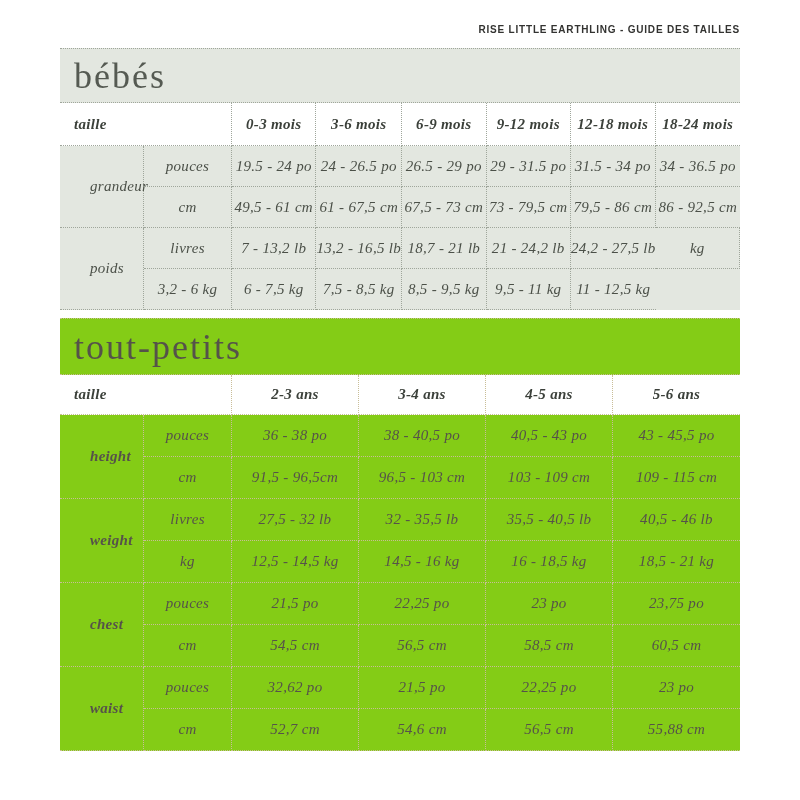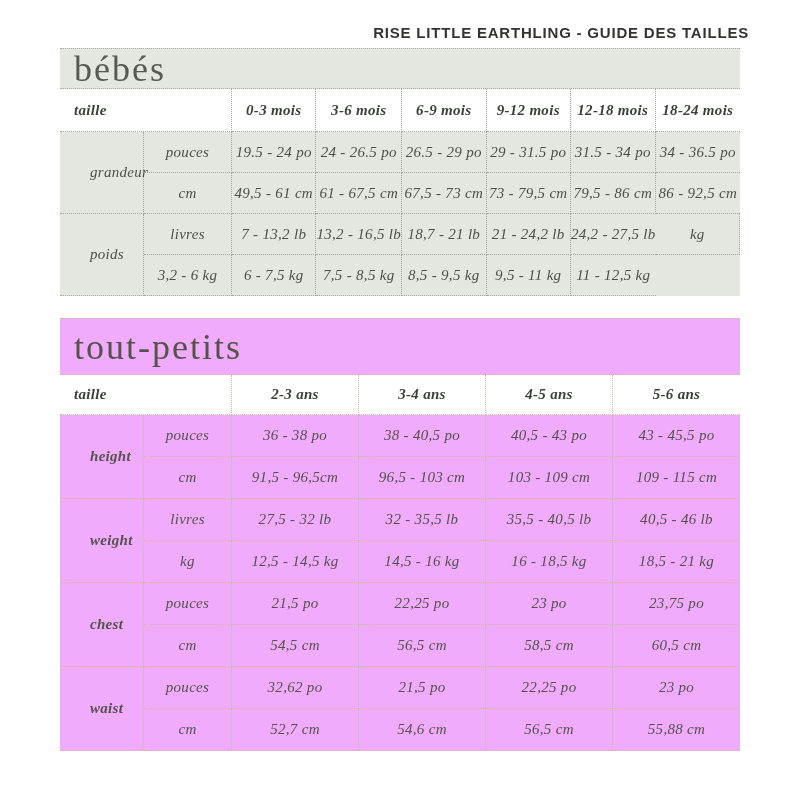--- a/index.html
+++ b/index.html
@@ -4,37 +4,37 @@
 <style>
   html,body{margin:0;padding:0;}
   body{
     width:800px;height:800px;background:#ffffff;
     font-family:"Liberation Serif", serif;
     -webkit-font-smoothing:antialiased;
   }
   .page{position:relative;width:800px;height:800px;overflow:hidden;}
 
   .brand-header{
-    position:absolute;top:24px;right:51px;
+    position:absolute;top:24px;right:60px;
     font-family:"Liberation Sans", sans-serif;
-    font-weight:bold;font-size:15px;letter-spacing:0.8px;
+    font-weight:bold;font-size:10px;letter-spacing:0.8px;
     color:#333331;text-transform:uppercase;
   }
 
   .block{position:absolute;left:60px;width:680px;box-sizing:border-box;}
   .block.babies{top:48px;background:#e3e7e0;--bc:#9fa69b;border-top:1px dotted var(--bc);}
-  .block.toddlers{top:318px;background:#f0abfc;--bc:#c8bd97;border-top:1px dotted var(--bc);}
+  .block.toddlers{top:318px;background:#84cc16;--bc:#c8bd97;border-top:1px dotted var(--bc);}
 
   .block-title{
     display:flex;align-items:center;
     padding-left:14px;box-sizing:border-box;
     font-size:36px;letter-spacing:2px;color:#555a52;
     border-bottom:1px dotted var(--bc);
   }
-  .babies .block-title{height:40px;}
+  .babies .block-title{height:54px;}
   .toddlers .block-title{height:56px;color:#55524a;}
 
   .grid{display:grid;font-style:italic;}
   .babies .grid{
     grid-template-columns:84px 88px repeat(6,1fr);
     grid-template-rows:43px repeat(4,41px);
   }
   .toddlers .grid{
     grid-template-columns:84px 88px repeat(4,1fr);
     grid-template-rows:40px repeat(8,42px);

